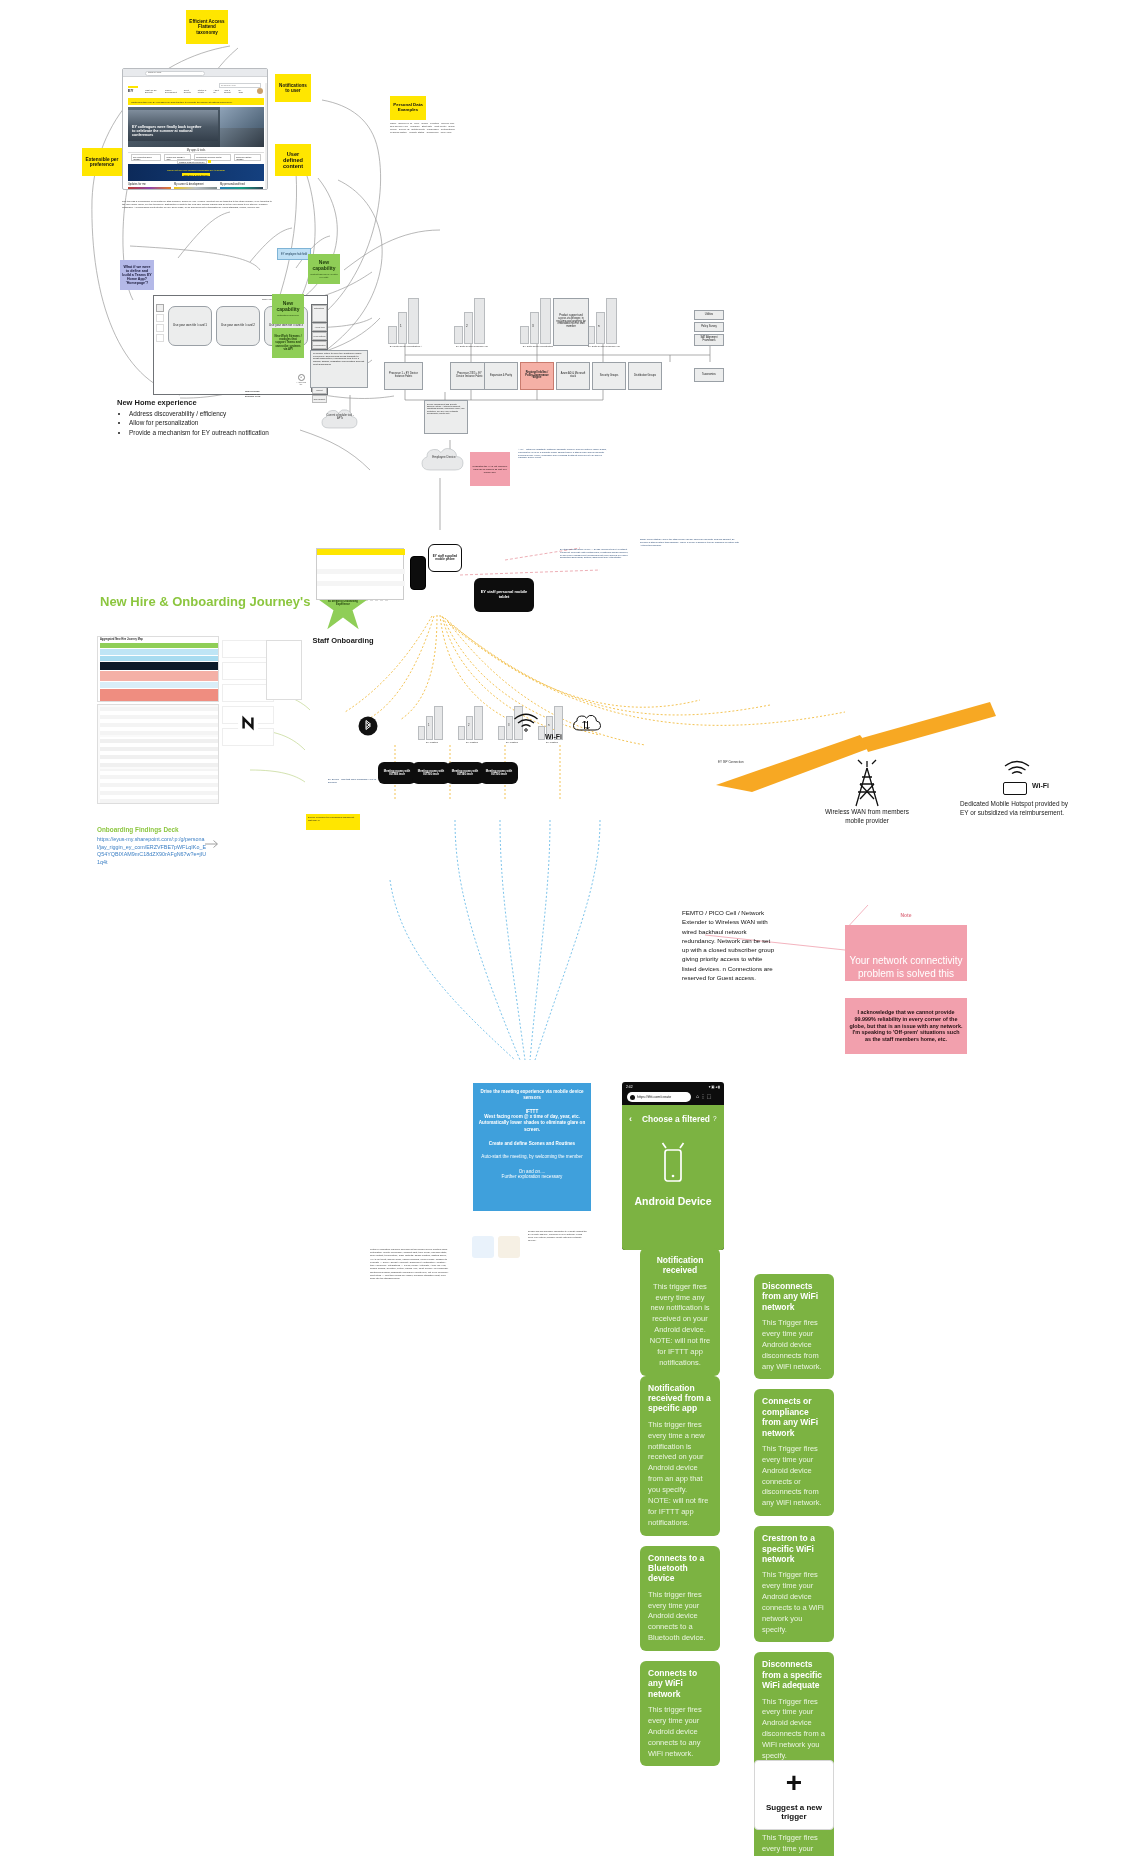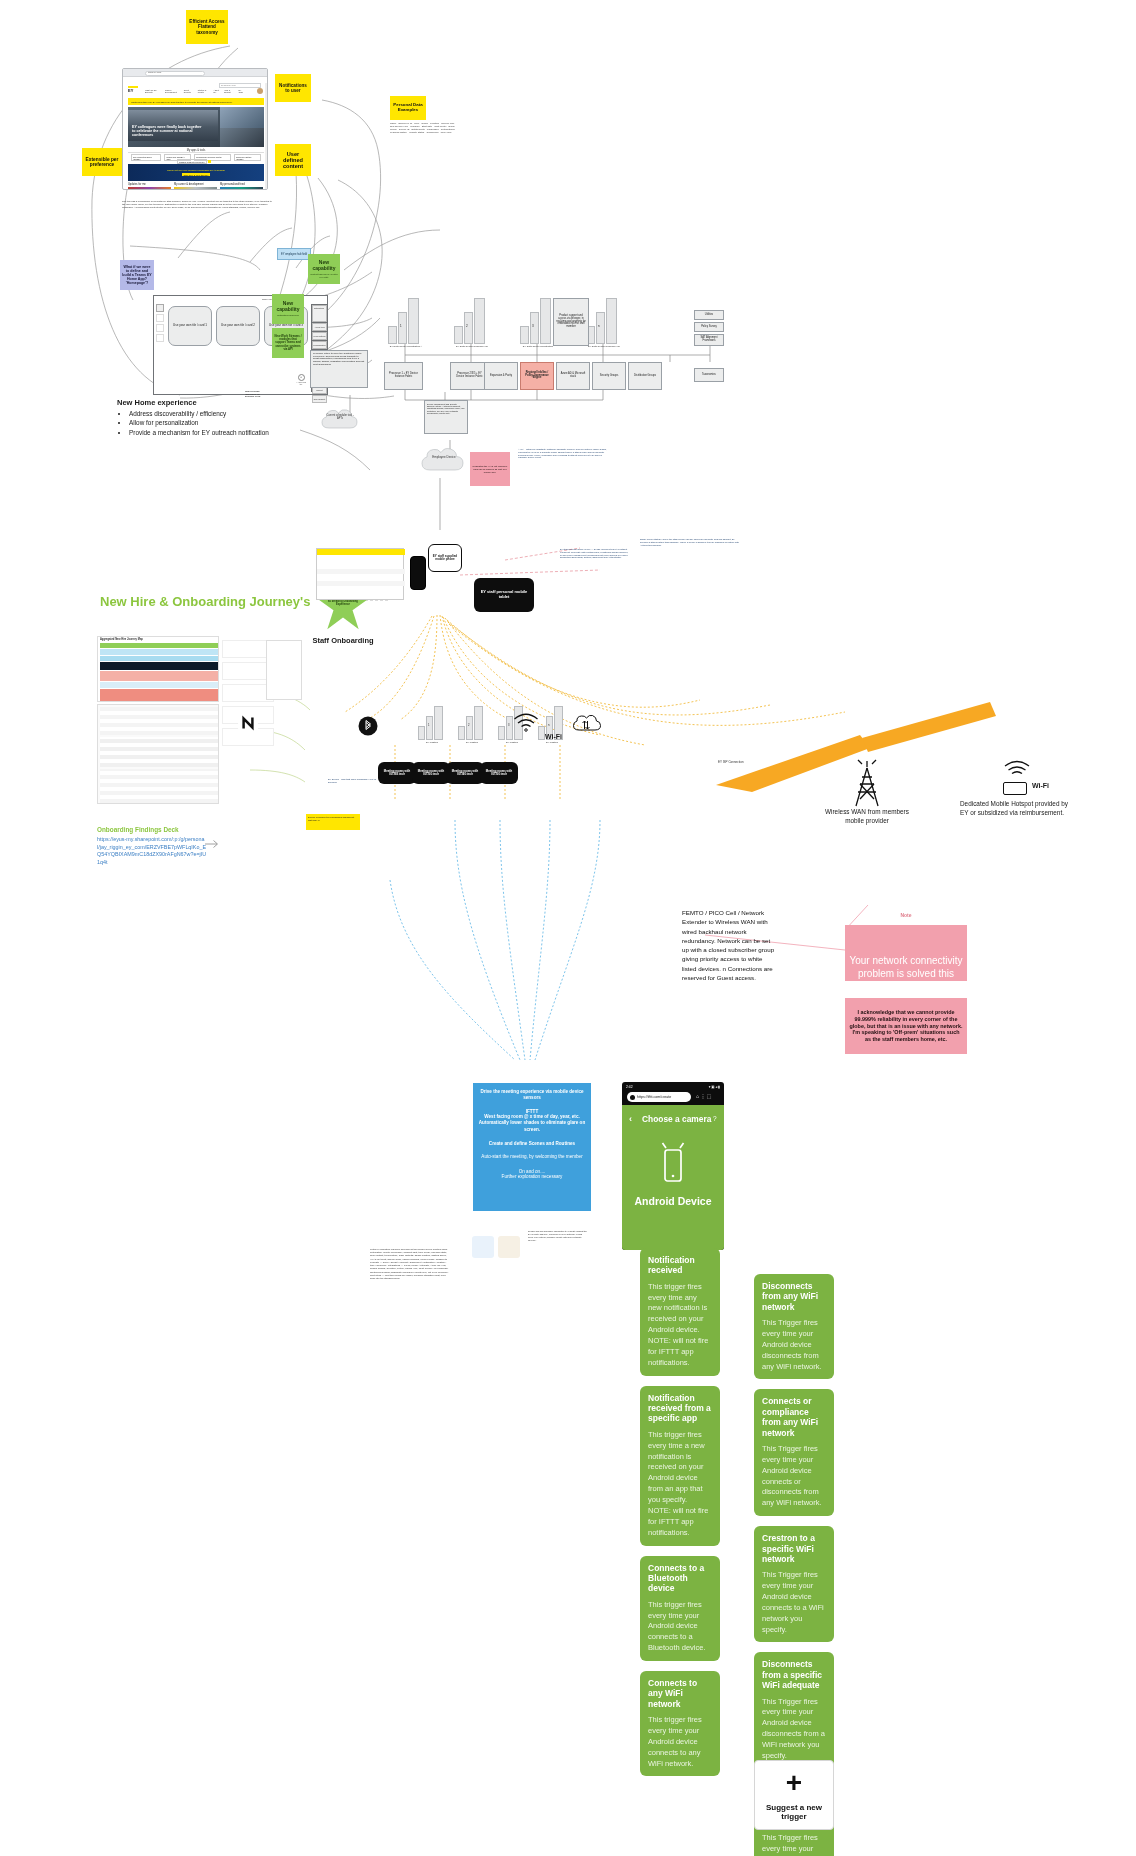--- a/index.html
+++ b/index.html
@@ -560,21 +560,21 @@
     <span>▾ ▣ ◂ ▮</span>
   </div>
   <div class="abs" style="left:5px;top:10px;width:64px;height:10px;background:#fff;border-radius:6px;display:flex;align-items:center;padding-left:3px;">
     <span style="width:5px;height:5px;border-radius:50%;background:#111;display:inline-block;margin-right:2px;"></span>
     <span style="font-size:3.6px;color:#222;">https://ifttt.com/create</span>
   </div>
   <div class="abs" style="left:74px;top:11px;width:26px;height:9px;color:#fff;font-size:5px;">⌂ ⋮ ⬚</div>
   <div class="abs" style="left:0;top:23px;width:102px;height:145px;background:#7cb342;">
     <div class="abs" style="left:7px;top:9px;color:#fff;font-size:9px;font-weight:700;">
       <span>‹</span></div>
-    <div class="abs" style="left:20px;top:9px;color:#fff;font-size:8.4px;font-weight:700;">Choose a camera</div>
+    <div class="abs" style="left:20px;top:9px;color:#fff;font-size:8.4px;font-weight:700;">Choose a filtered</div>
     <div class="abs" style="left:91px;top:10px;color:#fff;font-size:6.5px;">
       <span>?</span></div>
     <div class="abs" style="left:38px;top:36px;width:26px;height:46px;">
       <svg viewBox="0 0 52 92" width="26" height="46" fill="none" stroke="#fff" stroke-width="3.4">
         <rect x="10" y="18" width="32" height="62" rx="5"></rect>
         <path d="M12 14 l-7 -10 M40 14 l7 -10"></path>
         <circle cx="26" cy="70" r="2.6" fill="#fff" stroke="none"></circle>
       </svg>
     </div>
     <div class="abs" style="left:0;top:90px;width:102px;text-align:center;color:#fff;font-size:10.5px;font-weight:700;">Android Device</div>
@@ -590,21 +590,21 @@
   Privacy: no personally identifying sensing; aggregate occupancy counts only; opt-in for presence.
   Next steps — pilot two rooms per region, measure utilisation uplift, feed back into the standard build.
 </div>
 <div class="abs" style="left:472px;top:1236px;width:22px;height:22px;background:#e9f2fb;border-radius:3px;"></div>
 <div class="abs" style="left:498px;top:1236px;width:22px;height:22px;background:#f6f0e4;border-radius:3px;"></div>
 <div class="abs tiny" style="left:528px;top:1230px;width:60px;font-size:2.2px;color:#333;line-height:1.3;">
   Sensor and hub hardware candidates to evaluate against the EY security baseline, including on-prem gateway versus cloud-only options, firmware update path and certificate lifecycle.
 </div>
 
 <div class="abs" style="left:640px;top:1248px;width:80px;">
-  <div class="ifttt-card" style="margin-bottom:10px;">
+  <div class="ifttt-card" style="text-align:center;">
     <h4>Notification received</h4>
     <p>This trigger fires every time any new notification is received on your Android device. NOTE: will not fire for IFTTT app notifications.</p>
   </div>
   <div class="ifttt-card" style="margin-bottom:10px;">
     <h4>Notification received from a specific app</h4>
     <p>This trigger fires every time a new notification is received on your Android device from an app that you specify. NOTE: will not fire for IFTTT app notifications.</p>
   </div>
   <div class="ifttt-card" style="margin-bottom:10px;">
     <h4>Connects to a Bluetooth device</h4>
     <p>This trigger fires every time your Android device connects to a Bluetooth device.</p>

